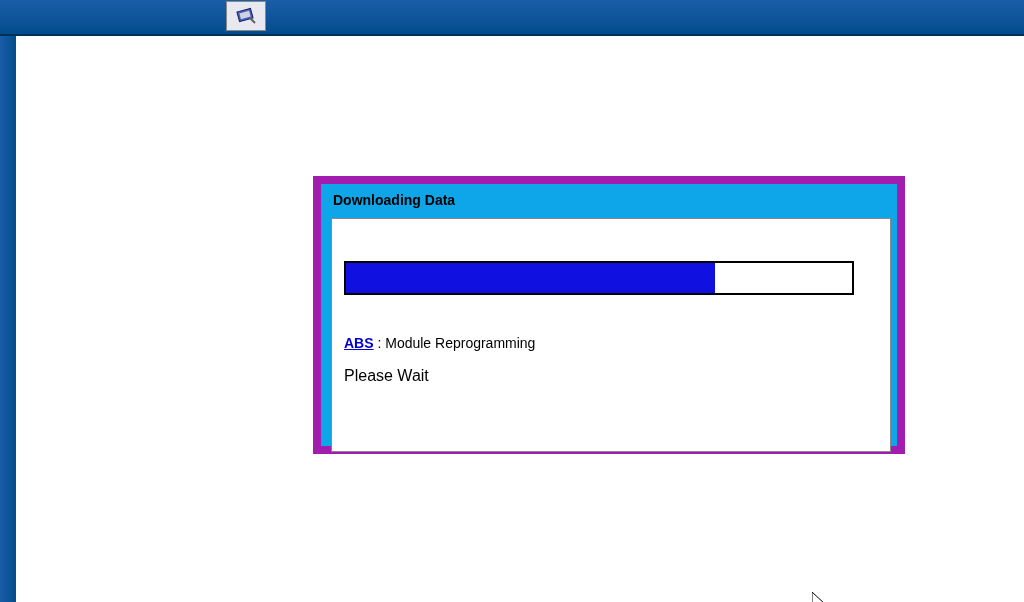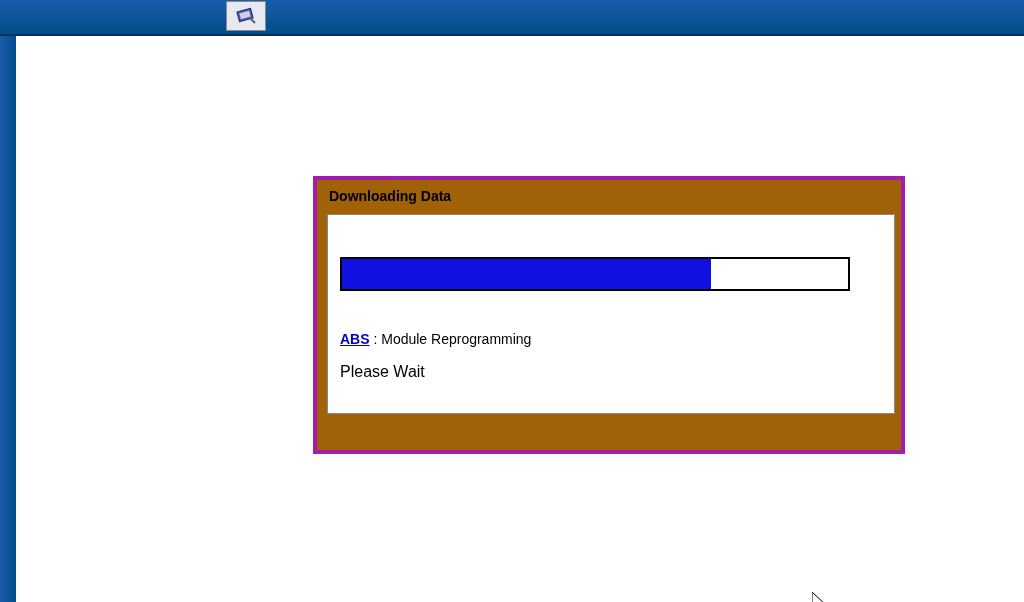--- a/index.html
+++ b/index.html
@@ -53,34 +53,34 @@
       width: 1008px;
       height: 566px;
       background: #ffffff;
     }
     .dialog-panel {
       position: absolute;
       left: 297px;
       top: 140px;
       width: 592px;
       height: 278px;
-      background: #a16207;
-      border: 4px solid #a21caf;
+      background: #0ea5e9;
+      border: 8px solid #a21caf;
     }
     .dialog-title {
       font-size: 14px;
       font-weight: bold;
       color: #000;
       padding: 8px 12px;
     }
     .dialog-inner {
       margin: 2px 6px 10px 10px;
       background: #ffffff;
       border: 1px solid #888;
-      height: 200px;
+      height: 234px;
       padding: 42px 12px 12px 12px;
       position: relative;
     }
     .progress-bar-container {
       width: 510px;
       height: 34px;
       border: 2px solid #000;
       background: #ffffff;
       margin-bottom: 40px;
     }

